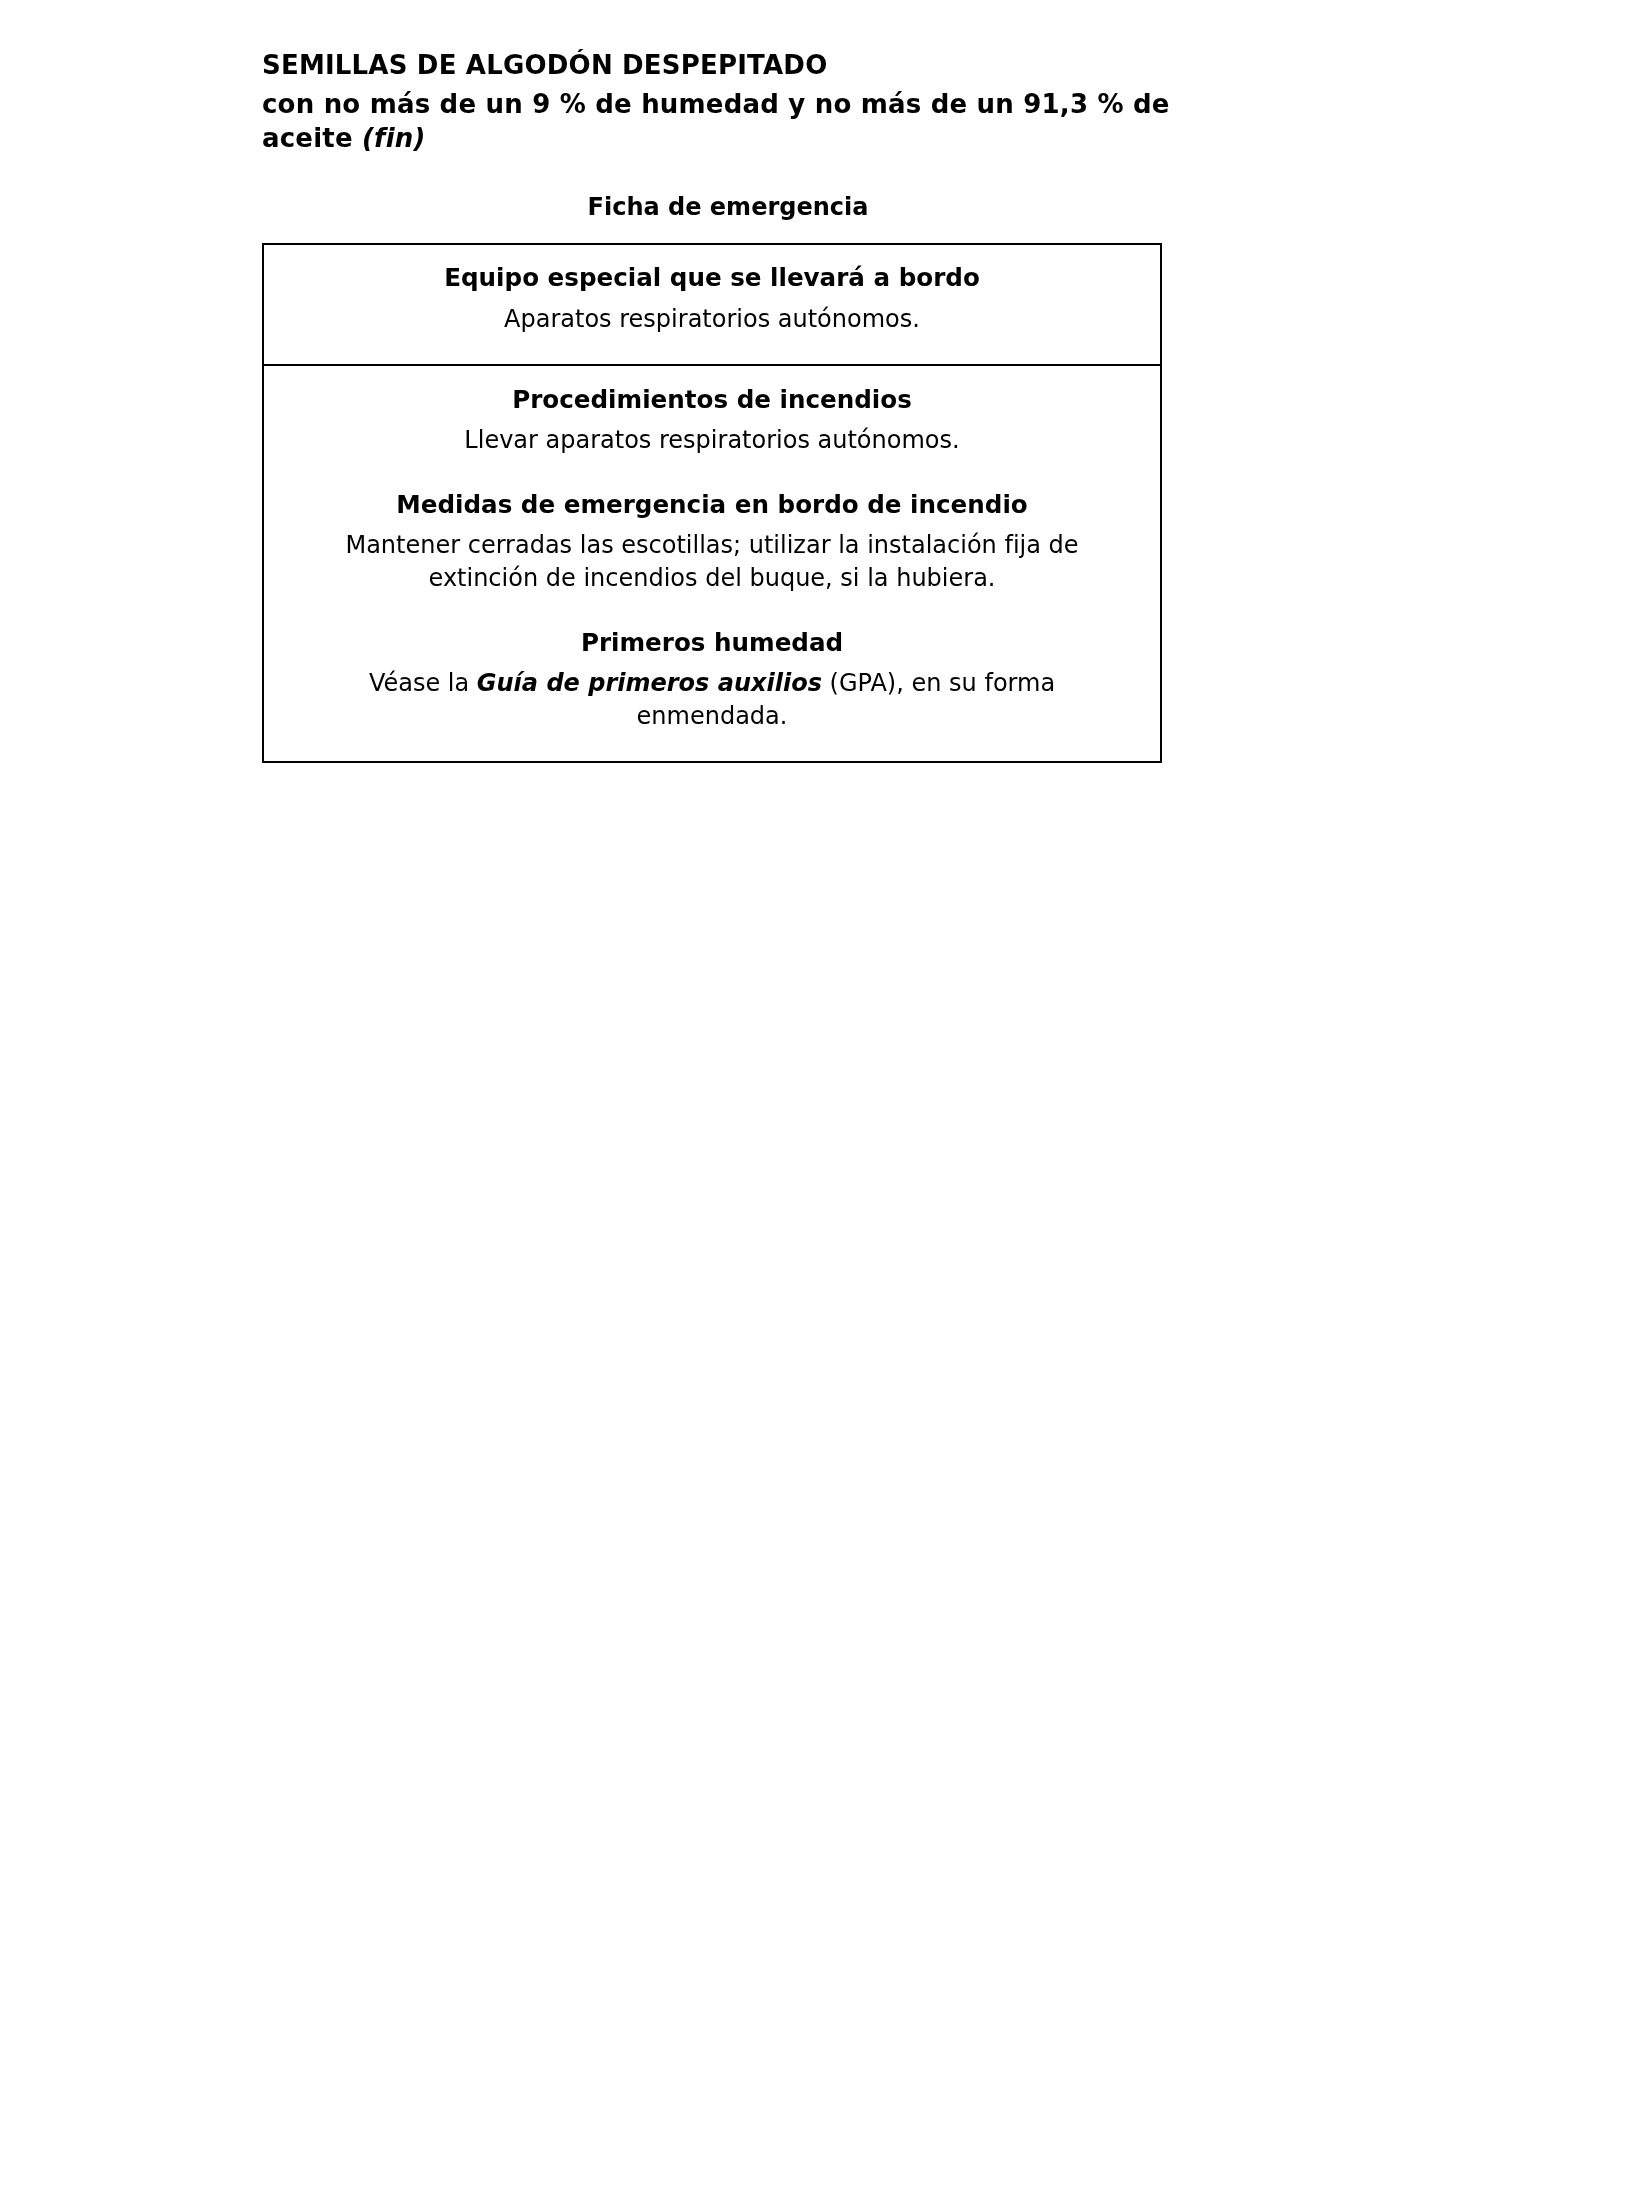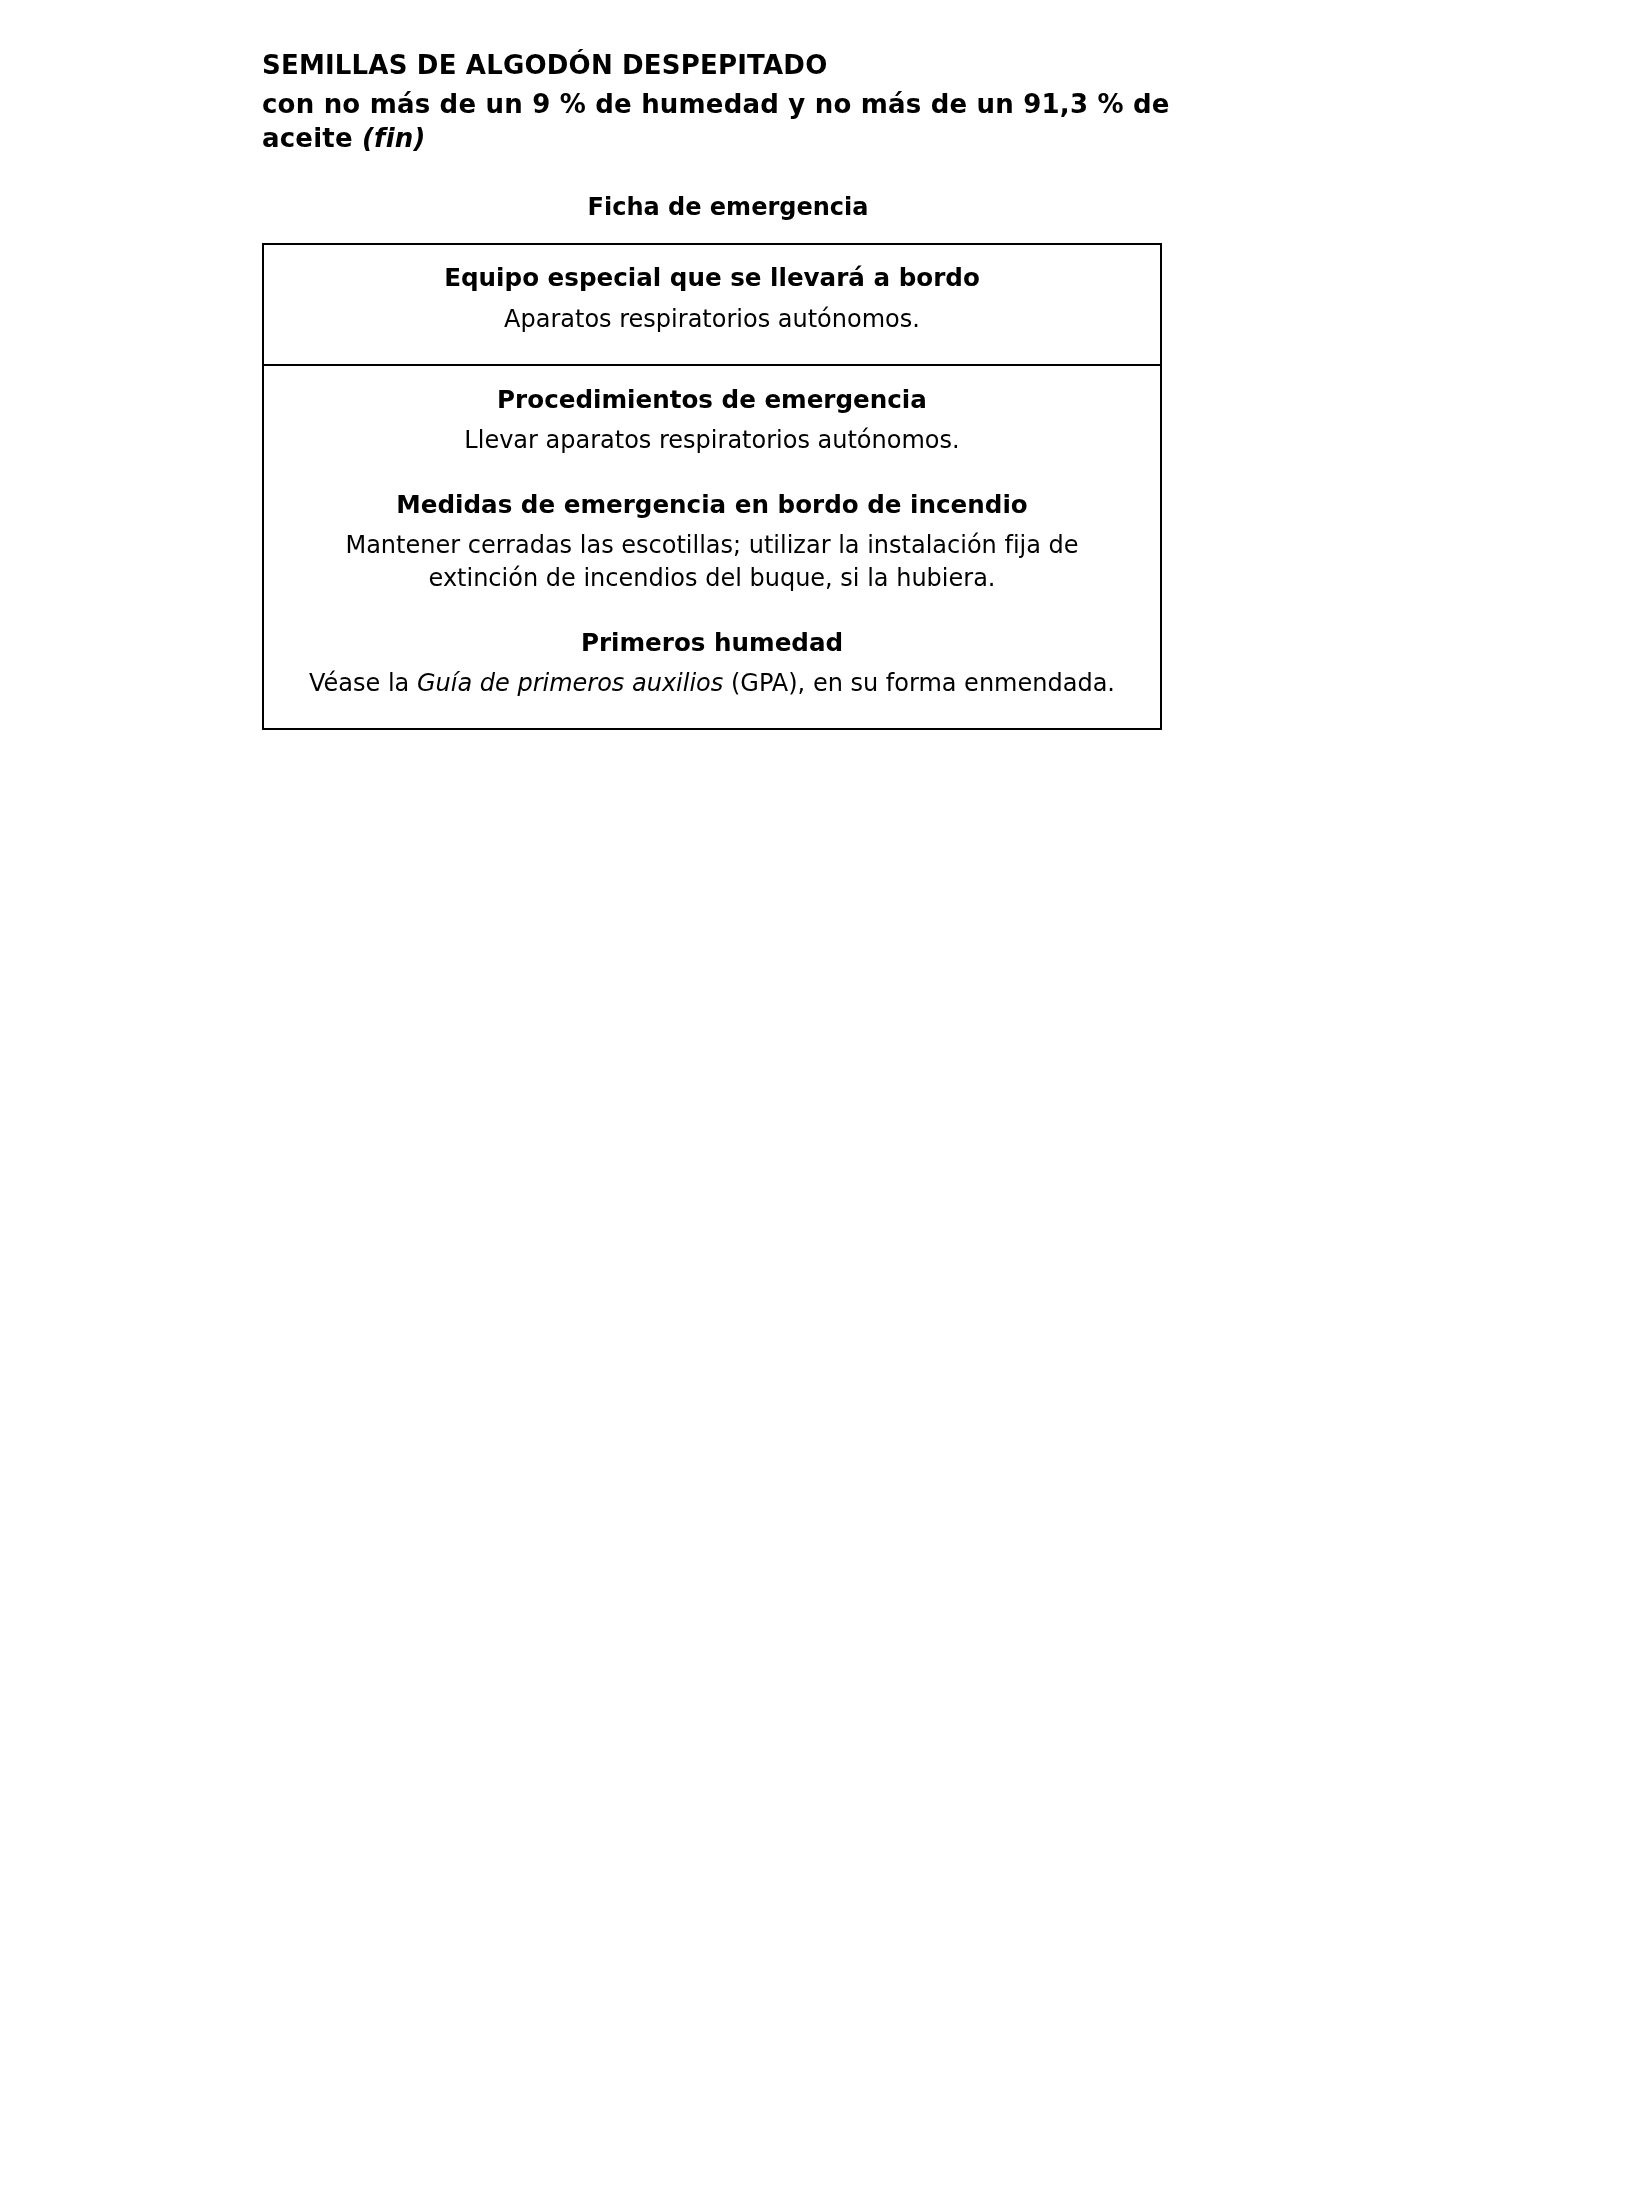--- a/index.html
+++ b/index.html
@@ -82,20 +82,21 @@
     margin: 8px;
   }
   .block-group {
     margin-top: 32px;
   }
   .block-group:first-child {
     margin-top: 0;
   }
   .italic {
     font-style: italic;
+    font-weight: bold;
   }
 </style>
 </head>
 <body>
 
 <div class="page">
 
   <h1 class="doc-title">
     <span class="line1">SEMILLAS DE ALGODÓN DESPEPITADO</span>
     <span class="line2"><span>con no más de un 9 % de humedad y no más de un 91,3 % de aceite</span> <span class="fin">(fin)</span></span>
@@ -106,21 +107,21 @@
   <div class="card">
 
     <div class="card-section with-rule">
       <div class="block-heading">Equipo especial que se llevará a bordo</div>
       <div class="block-body">Aparatos respiratorios autónomos.</div>
     </div>
 
     <div class="card-section">
 
       <div class="block-group">
-        <div class="block-heading">Procedimientos de emergencia</div>
+        <div class="block-heading">Procedimientos de incendios</div>
         <div class="block-body">Llevar aparatos respiratorios autónomos.</div>
       </div>
 
       <div class="block-group">
         <div class="block-heading">Medidas de emergencia en bordo de incendio</div>
         <div class="block-body">Mantener cerradas las escotillas; utilizar la instalación fija de extinción de incendios del buque, si la hubiera.</div>
       </div>
 
       <div class="block-group">
         <div class="block-heading">Primeros humedad</div>

